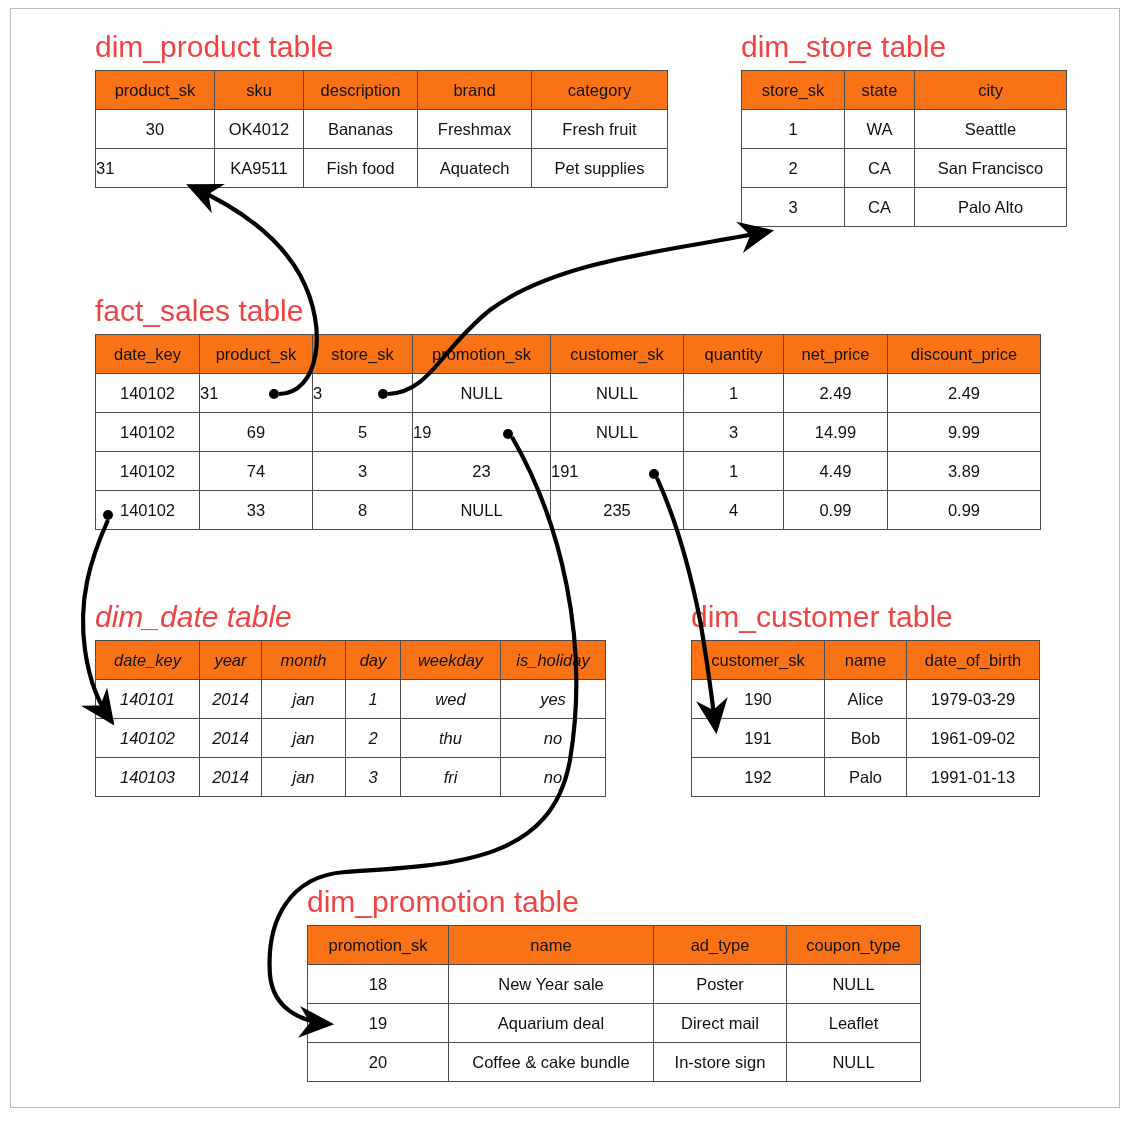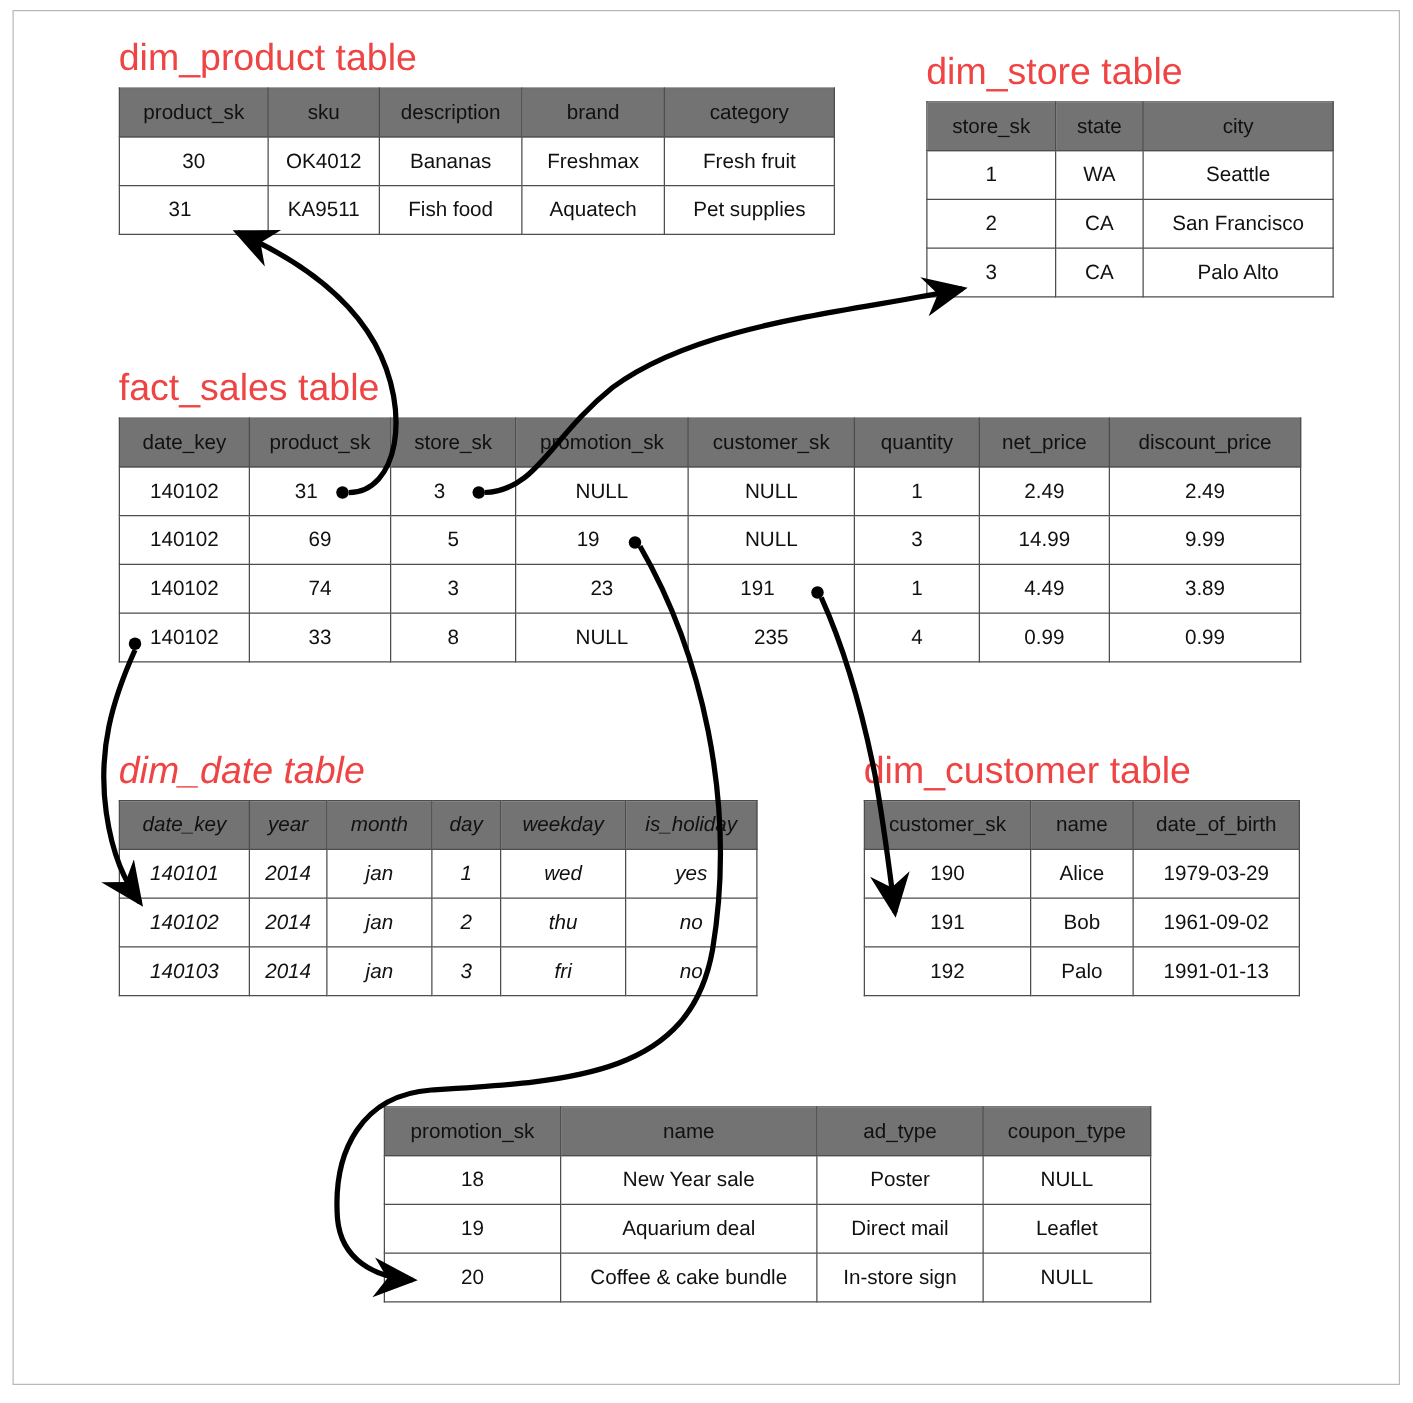--- a/index.html
+++ b/index.html
@@ -53,25 +53,25 @@
     font-size: 16.5px;
     font-weight: normal;
     color: #111111;
     text-align: center;
     padding: 0;
     height: 39px;
     box-sizing: border-box;
     white-space: nowrap;
   }
   table.db th {
-    background: #737373;
+    background: #f97316;
     margin-left: 28px;
   }
   table.db td.num-right {
-    text-align: center;
+    text-align: left;
     padding-right: 22px;
   }
   
 </style>
 </head>
 <body>
 
 <div id="canvas">
 
   <div class="frame"></div>
@@ -100,21 +100,21 @@
           <td class="num-right">31</td>
           <td>KA9511</td>
           <td>Fish food</td>
           <td>Aquatech</td>
           <td>Pet supplies</td>
         </tr>
       </tbody>
     </table>
   </div>
 
-  <div class="tbl-block" style="left:741px; top:41px;">
+  <div class="tbl-block" style="left:741px; top:30px;">
     <div class="tbl-title">dim_store table</div>
     <table class="db">
       <thead>
         <tr>
           <th style="width:103px">store_sk</th>
           <th style="width:70px">state</th>
           <th style="width:152px">city</th>
         </tr>
       </thead>
       <tbody>
@@ -263,20 +263,21 @@
         <tr>
           <td>192</td>
           <td>Palo</td>
           <td>1991-01-13</td>
         </tr>
       </tbody>
     </table>
   </div>
 
   <div class="tbl-block" style="left:307px; top:885px;">
+    <div class="tbl-title">dim_promotion table</div>
     <table class="db">
       <thead>
         <tr>
           <th style="width:141px">promotion_sk</th>
           <th style="width:205px">name</th>
           <th style="width:133px">ad_type</th>
           <th style="width:134px">coupon_type</th>
         </tr>
       </thead>
       <tbody>

